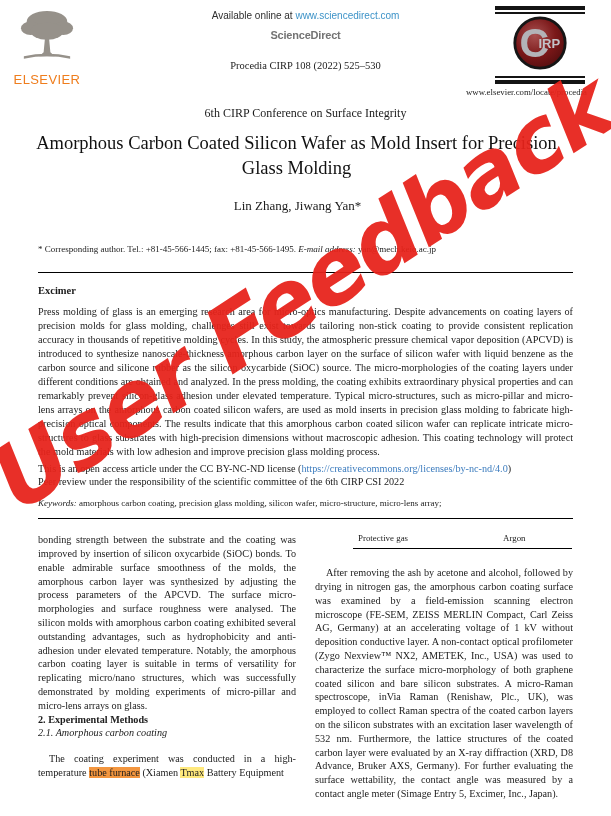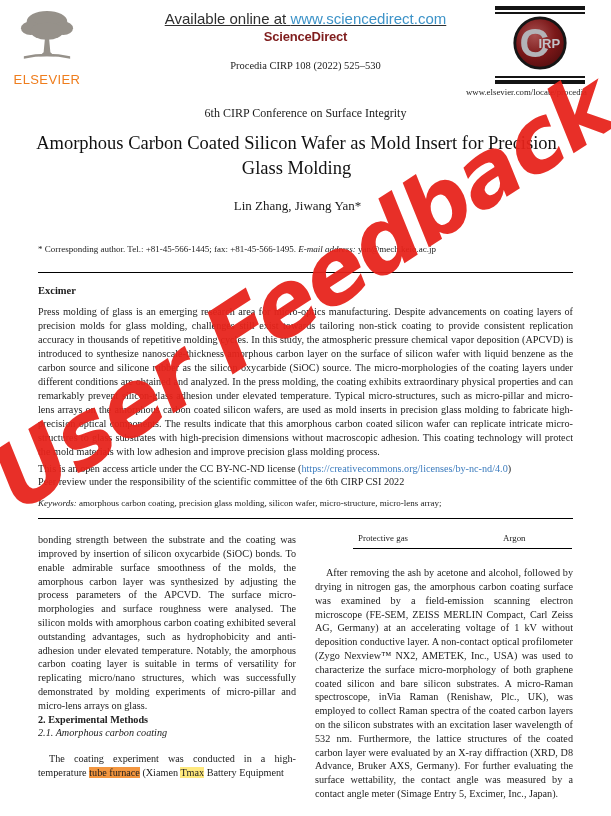--- a/index.html
+++ b/index.html
@@ -6,23 +6,23 @@
   .page{
     position:relative;width:611px;height:816px;margin:0 auto;
     background:#ffffff;overflow:hidden;
     font-family:"Liberation Serif","DejaVu Serif",serif;color:#1b1b1b;
   }
   
   .els-logo{position:absolute;left:8px;top:8px;width:78px;text-align:center;}
   .els-logo svg{display:block;margin:0 auto;}
   .els-word{font-family:Liberation Sans, sans-serif;font-size:13px;letter-spacing:.4px;color:#ef7d1d;margin-top:10px;}
   .head-center{position:absolute;left:140px;right:140px;top:0;text-align:center;}
-  .avail{position:absolute;left:0;right:0;top:10px;font-family:"Liberation Sans","DejaVu Sans",sans-serif;font-size:15px;color:#2f2f2f;text-decoration:underline;}
+  .avail{position:absolute;left:0;right:0;top:10px;font-family:"Liberation Sans","DejaVu Sans",sans-serif;font-size:10px;color:#2f2f2f;}
   .avail a{color:#3d93c8;text-decoration:none;}
-  .sd-brand{position:absolute;left:0;right:0;top:29px;font-family:"Liberation Sans","DejaVu Sans",sans-serif;font-weight:bold;font-size:13px;letter-spacing:-.2px;color:#7f1d1d;}
+  .sd-brand{position:absolute;left:0;right:0;top:29px;font-family:"Liberation Sans","DejaVu Sans",sans-serif;font-weight:bold;font-size:11px;letter-spacing:-.2px;color:#737373;}
   .jref{position:absolute;left:0;right:0;top:60px;font-size:10.5px;color:#222;}
   .cirp{position:absolute;right:26px;top:6px;width:90px;}
   .cirp-bar-thick{height:4px;background:#141414;}
   .cirp-bar-thin{height:1.8px;background:#141414;margin-top:2px;}
   .cirp-bar-thin2{height:1.8px;background:#141414;margin-bottom:2px;}
   .cirp-mid{height:62px;display:flex;align-items:center;justify-content:center;}
   .proc-url{position:absolute;right:24px;top:87px;width:160px;text-align:right;font-size:8.8px;color:#222;}
   .proc-url a{color:#222;text-decoration:none;}
   
   .conf{position:absolute;left:0;right:0;top:106px;text-align:center;font-size:12px;}

